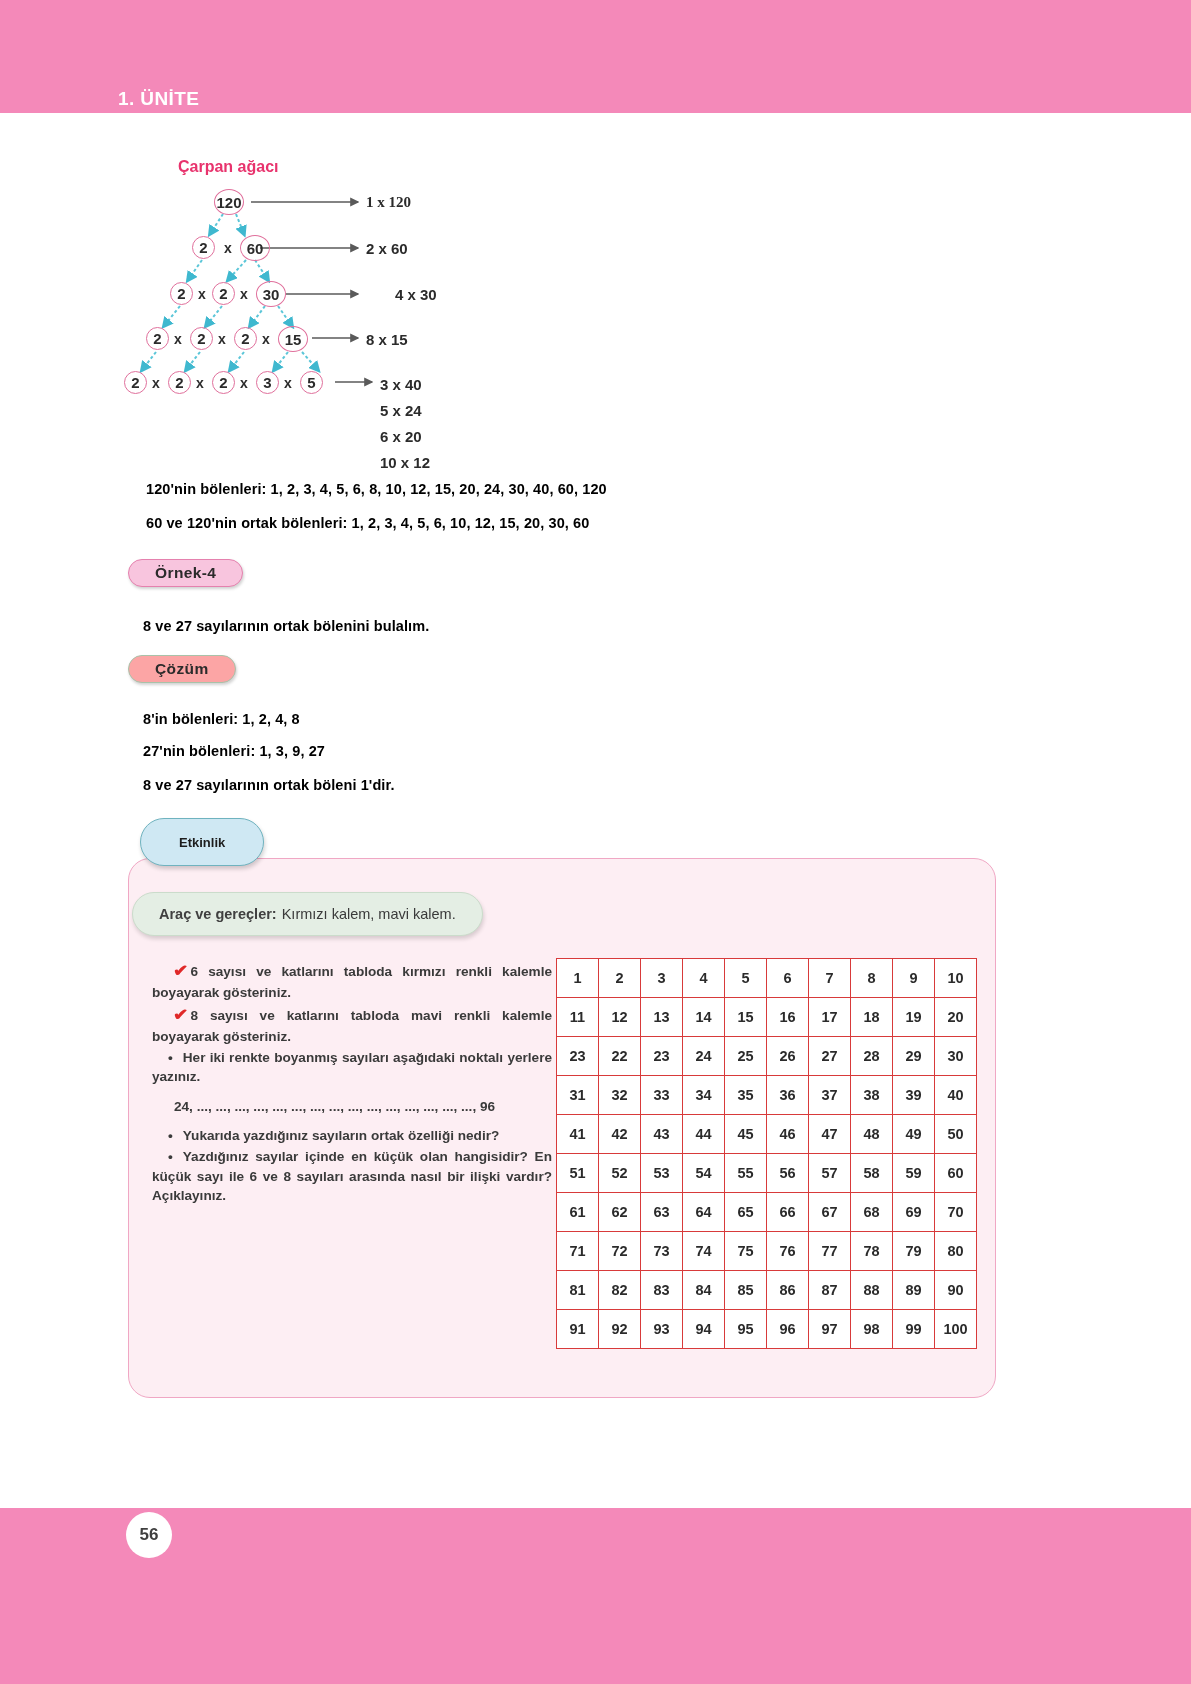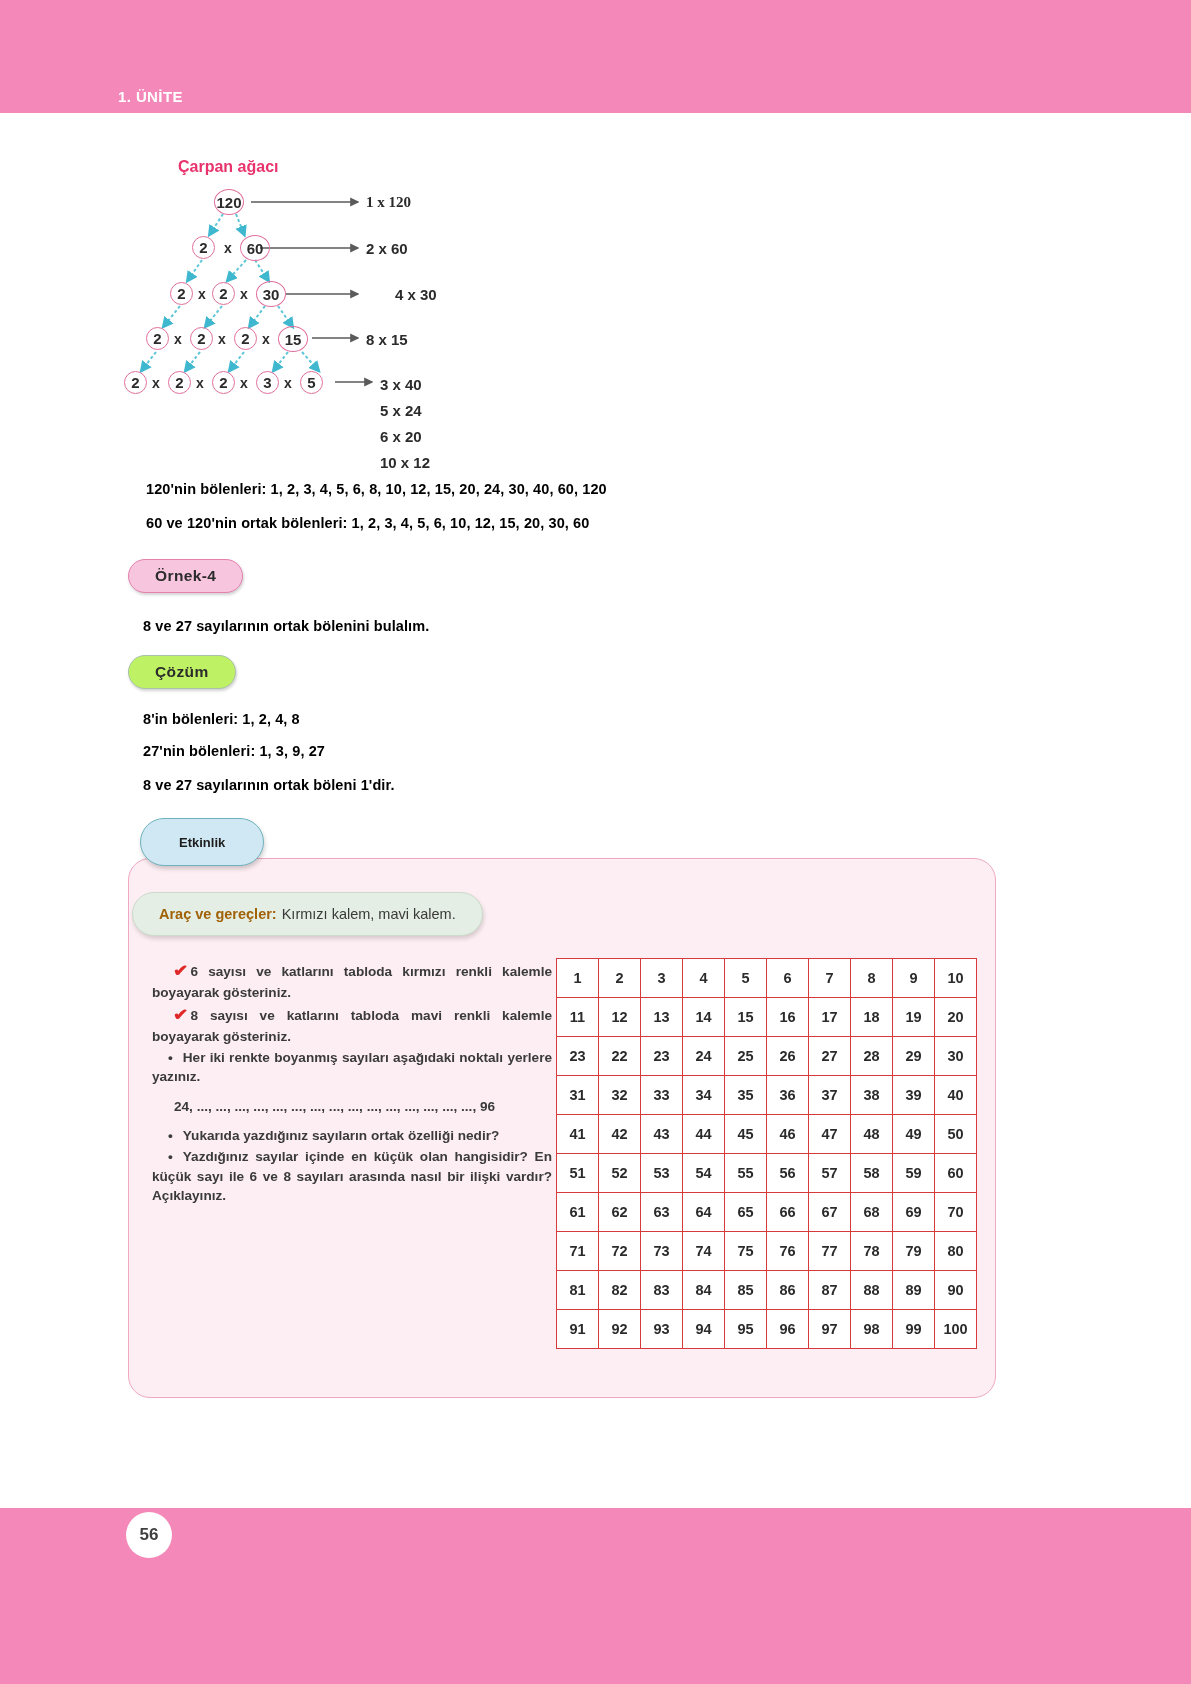--- a/index.html
+++ b/index.html
@@ -15,21 +15,21 @@
   .band-top {
     position: absolute; left: 0; top: 0; width: 1191px; height: 113px;
     background: #f489b9;
   }
   .band-bottom {
     position: absolute; left: 0; bottom: 0; width: 1191px; height: 176px;
     background: #f489b9;
   }
   .unit-label {
     position: absolute; left: 118px; top: 88px;
-    font-size: 15px; font-weight: bold; color: #ffffff; letter-spacing: .4px;
+    font-size: 19px; font-weight: bold; color: #ffffff; letter-spacing: .4px;
   }
   .page-number {
     position: absolute; left: 126px; bottom: 126px;
     width: 46px; height: 46px; border-radius: 50%;
     background: #ffffff; color: #3f3f3f;
     font-size: 17px; font-weight: bold;
     display: flex; align-items: center; justify-content: center;
   }
 
   
@@ -63,28 +63,28 @@
   .bodytext {
     position: absolute; font-size: 14.5px; font-weight: bold; color: #000000;
     white-space: nowrap; letter-spacing: .1px;
   }
 
   
   .pill {
     position: absolute;
     display: flex; align-items: center;
     padding: 0 26px;
-    height: 34px;
+    height: 28px;
     border-radius: 18px;
     font-size: 15.5px; font-weight: bold; color: #2b2b2b;
     box-shadow: 1px 2px 3px rgba(0,0,0,.18);
     letter-spacing: .4px;
   }
   .pill-ornek { background: #f8c5de; border: 1.4px solid #e581ae; }
-  .pill-cozum { background: #bef264; border: 1.4px solid #a9c2a9; }
+  .pill-cozum { background: #fca5a5; border: 1.4px solid #a9c2a9; }
 
   
   .etkinlik-box {
     position: absolute; left: 128px; top: 858px;
     width: 868px; height: 540px;
     background: #fdeef3;
     border: 1.6px solid #f0a7c4;
     border-radius: 22px;
   }
   .pill-etkinlik {
@@ -98,21 +98,21 @@
   }
   .tools-pill {
     position: absolute; left: 132px; top: 892px;
     background: #e4eee4; border: 1.2px solid #cbdccb;
     height: 44px; border-radius: 24px; padding: 0 26px;
     display: flex; align-items: center;
     font-size: 14.5px; color: #3a3a3a;
     box-shadow: 1px 3px 4px rgba(0,0,0,.15);
     z-index: 2;
   }
-  .tools-pill b { font-weight: bold; color: #a16207; margin-right: 5px; }
+  .tools-pill b { font-weight: bold; color: #404040; margin-right: 5px; }
 
   .instructions {
     position: absolute; left: 152px; top: 960px; width: 400px;
     font-size: 13.6px; font-weight: bold; color: #3a3a3a;
     line-height: 1.42; text-align: justify;
   }
   .instructions p { margin-bottom: 2px; text-indent: 0; }
   .check {
     color: #e02828; font-size: 16px; font-weight: bold;
     margin-right: 3px; display: inline-block; transform: scaleX(1.15);

